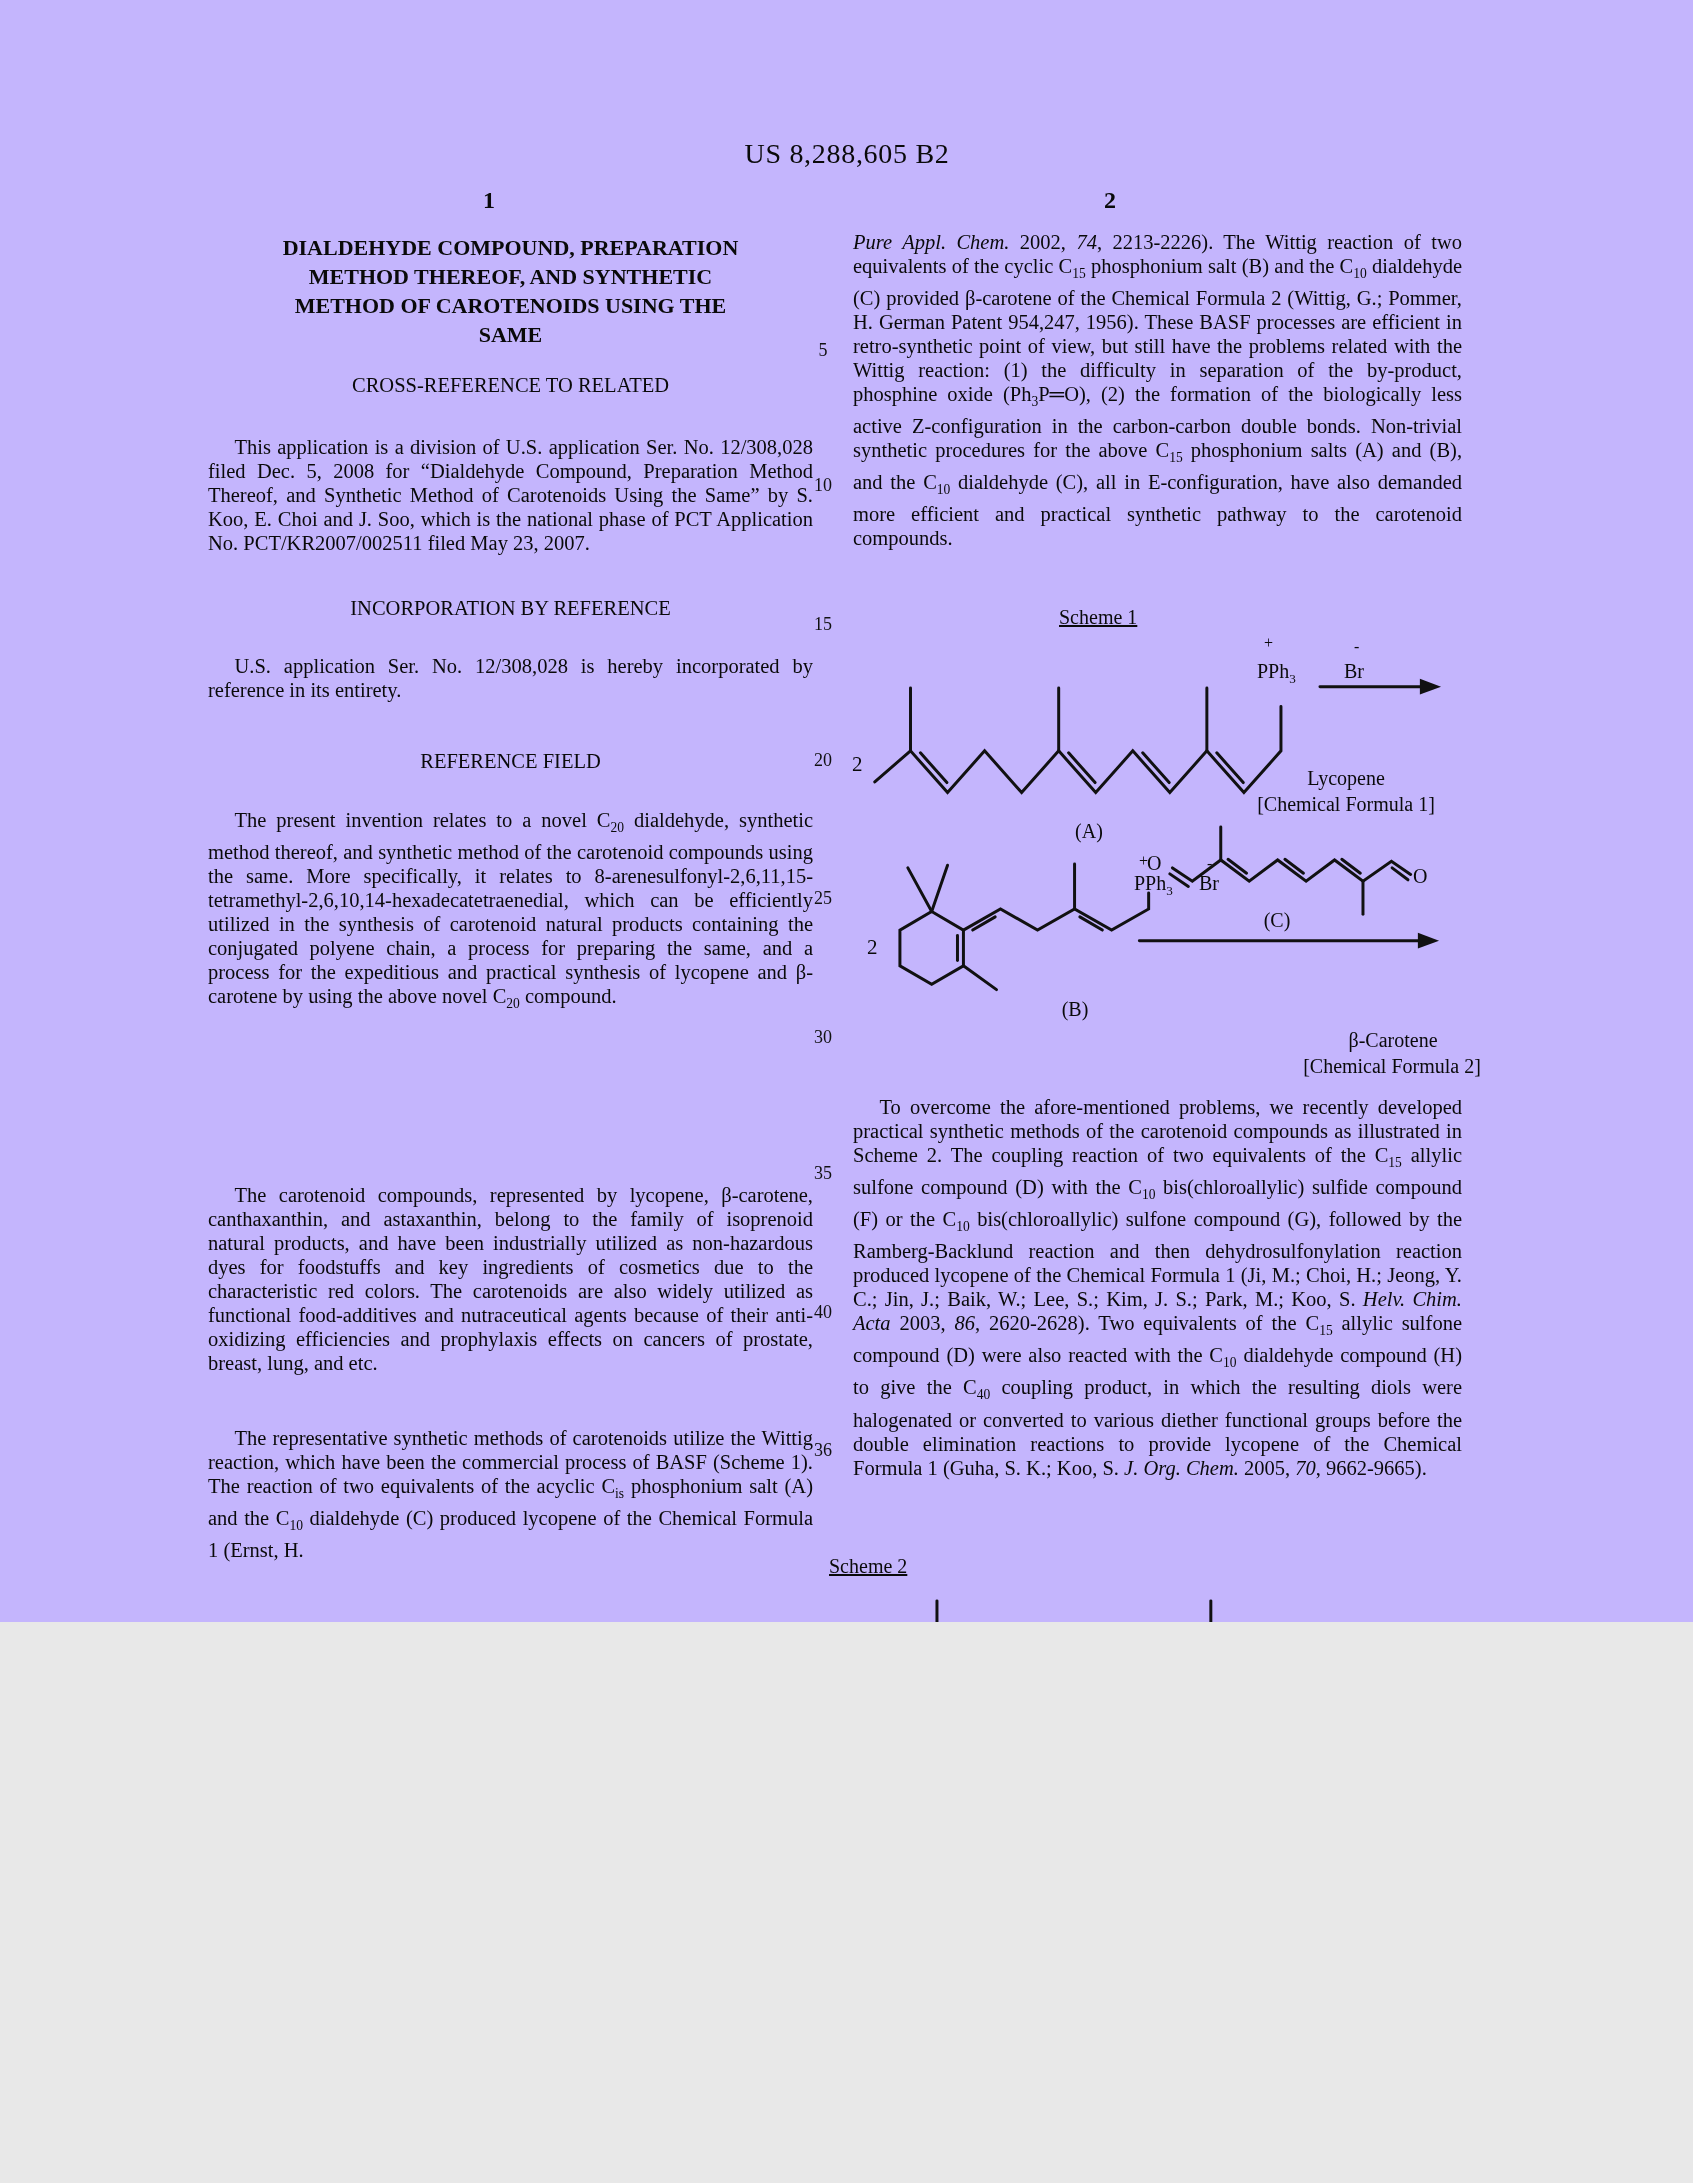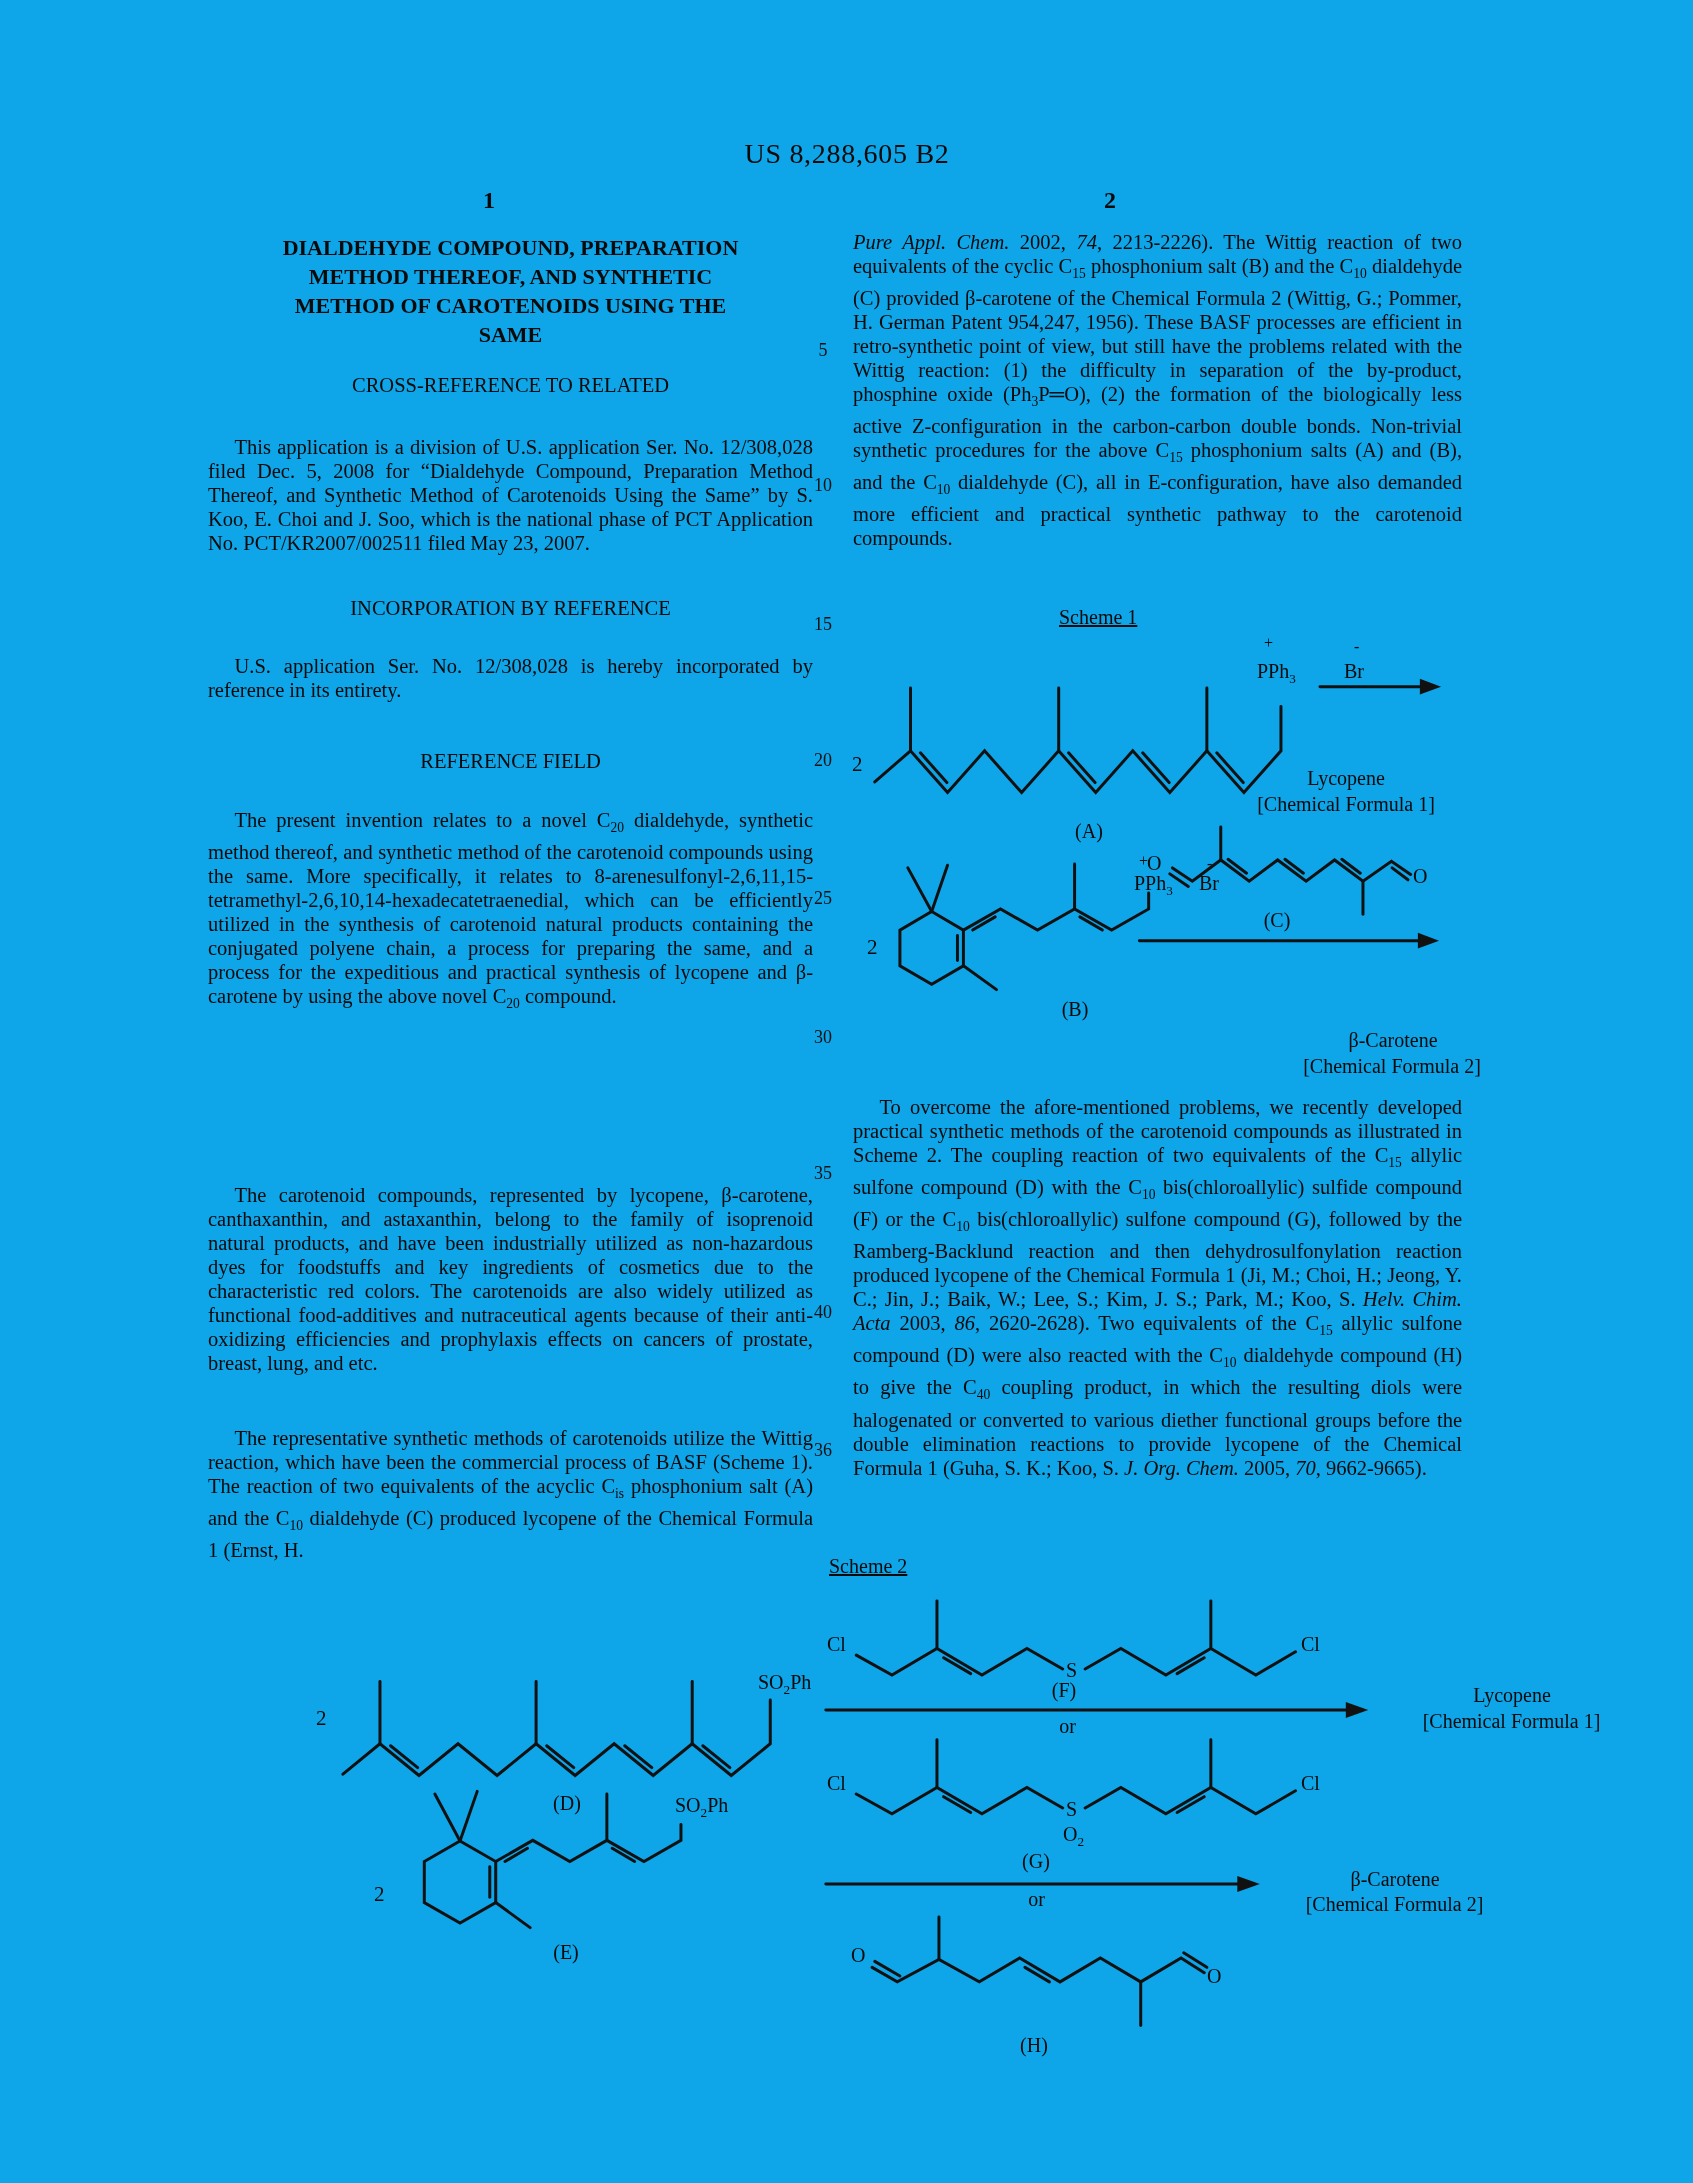--- a/index.html
+++ b/index.html
@@ -1,16 +1,16 @@
 <!DOCTYPE html>
 <html style="font-size:10.6px"><head>
 <meta charset="utf-8">
 <style>
   html,body{margin:0;padding:0;background:#e8e8e8;}
-  .page{position:relative;width:1694px;height:2183px;background:#0ea5e9;color:#0a0a0a;
+  .page{position:relative;width:1694px;height:1622px;background:#c4b5fd;color:#0a0a0a;
         font-family:"Liberation Serif", serif;overflow:hidden;}
   .abs{position:absolute;}
   .hdr{left:0;width:1694px;top:138px;text-align:center;font-size:28px;letter-spacing:0.7px;}
   .colnum{font-size:24px;font-weight:bold;}
   .tb{left:208px;width:605px;font-size:20.5px;line-height:24px;text-align:justify;}
   .rb{left:853px;width:609px;font-size:20.5px;line-height:24px;text-align:justify;}
   .indent{text-indent:26.5px;}
   .titleline{left:208px;width:605px;text-align:center;font-weight:bold;font-size:22px;line-height:29px;}
   .shead{left:208px;width:605px;text-align:center;font-size:20.5px;line-height:26.5px;}
   .lnum{left:802px;width:42px;text-align:center;font-size:18px;color:#111;}

